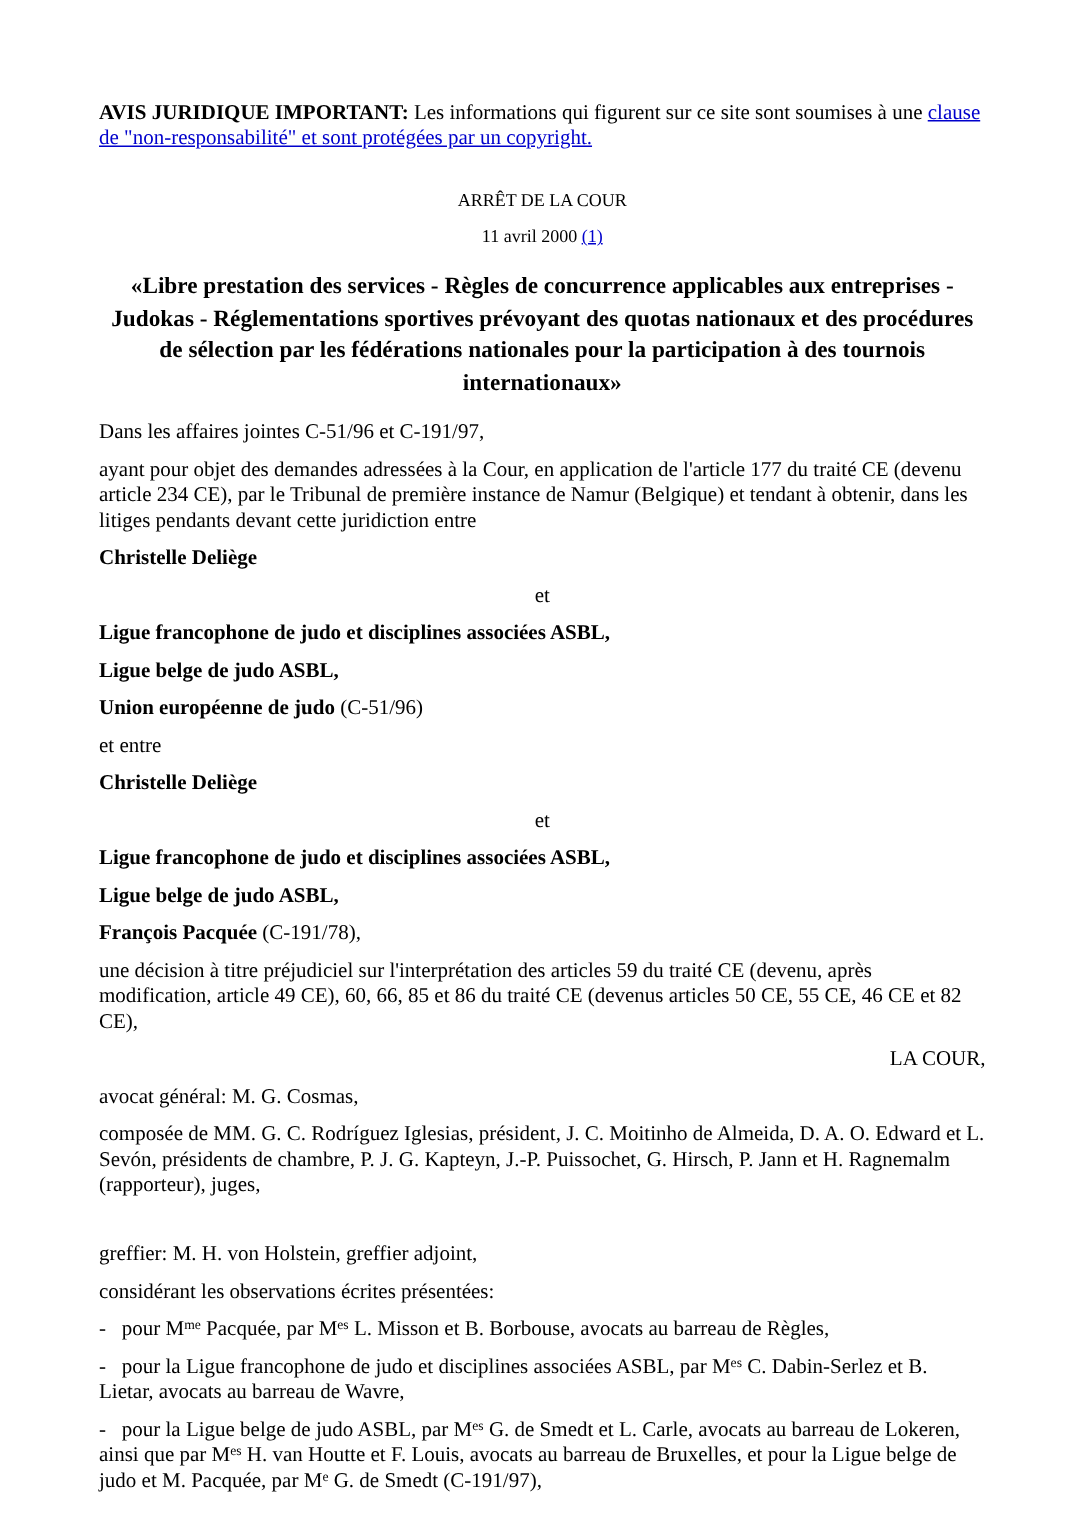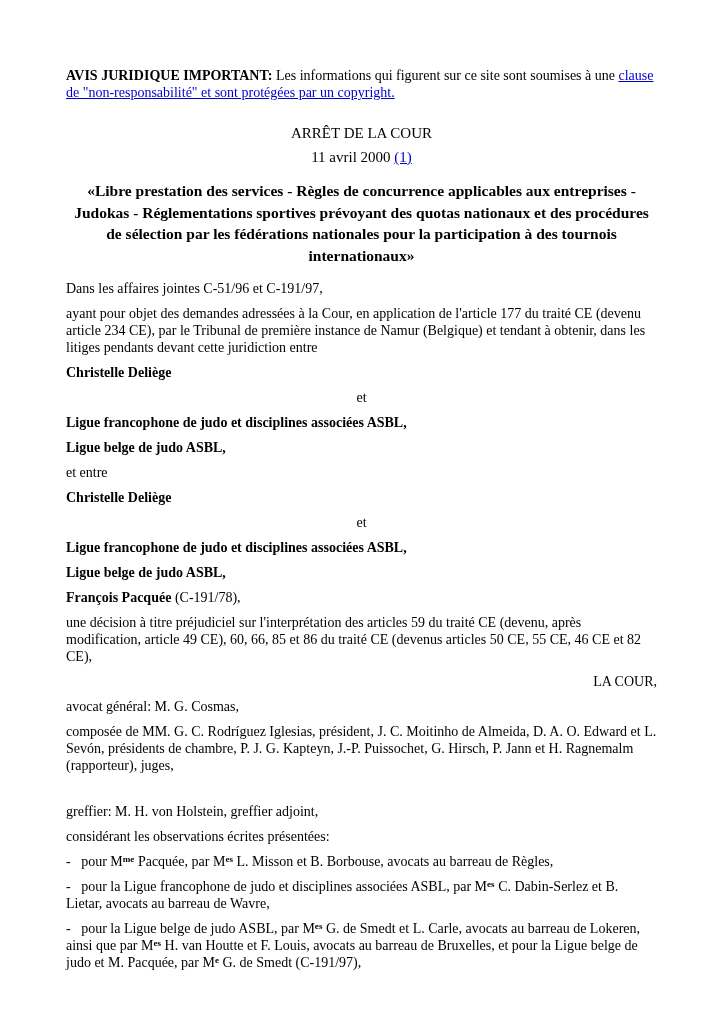--- a/index.html
+++ b/index.html
@@ -22,37 +22,36 @@
   p { margin: 7px 0 8px 0; }
   .notice { margin-bottom: 14px; }
   a.link {
     color: #0000cc;
     text-decoration: underline;
     cursor: pointer;
   }
   .center { text-align: center; }
   .title-block { margin-top: 22px; margin-bottom: 14px; }
   .title-block p { margin: 3px 0; }
-  .doc-title, .doc-date { font-size: 15px; line-height: 21px; }
+  .doc-title, .doc-date { font-size: 12px; line-height: 21px; }
   .keywords {
     font-size: 15.5px;
     line-height: 21.5px;
     margin: 12px 0 14px 0 !important;
     font-weight: bold;
   }
   .party { font-weight: bold; }
   .party .normal { font-weight: normal; }
   .court-heading { text-align: right; }
   sup {
     font-size: 0.65em;
     line-height: 0;
     vertical-align: baseline;
     position: relative;
     top: -0.45em;
-    font-weight: bold;
   }
   .v-space { height: 14px; }
   strong { font-weight: bold; }
 </style>
 </head>
 <body>
 
 <div class="page">
 
   <p class="notice">
@@ -68,20 +67,21 @@
   </div>
 
   <p>Dans les affaires jointes C-51/96 et C-191/97,</p>
 
   <p>ayant pour objet des demandes adressées à la Cour, en application de l'article 177 du traité CE (devenu article 234 CE), par le Tribunal de première instance de Namur (Belgique) et tendant à obtenir, dans les litiges pendants devant cette juridiction entre</p>
 
   <p class="party">Christelle Deliège</p>
   <p class="center">et</p>
   <p class="party">Ligue francophone de judo et disciplines associées ASBL,</p>
   <p class="party">Ligue belge de judo ASBL,</p>
+  <p class="party"><span>Union européenne de judo</span><span class="normal"> (C-51/96)</span></p>
   <p>et entre</p>
 
   <p class="party">Christelle Deliège</p>
   <p class="center">et</p>
   <p class="party">Ligue francophone de judo et disciplines associées ASBL,</p>
   <p class="party">Ligue belge de judo ASBL,</p>
   <p class="party"><span>François Pacquée</span><span class="normal"> (C-191/78),</span></p>
 
   <p>une décision à titre préjudiciel sur l'interprétation des articles 59 du traité CE (devenu, après modification, article 49 CE), 60, 66, 85 et 86 du traité CE (devenus articles 50 CE, 55 CE, 46 CE et 82 CE),</p>
 

